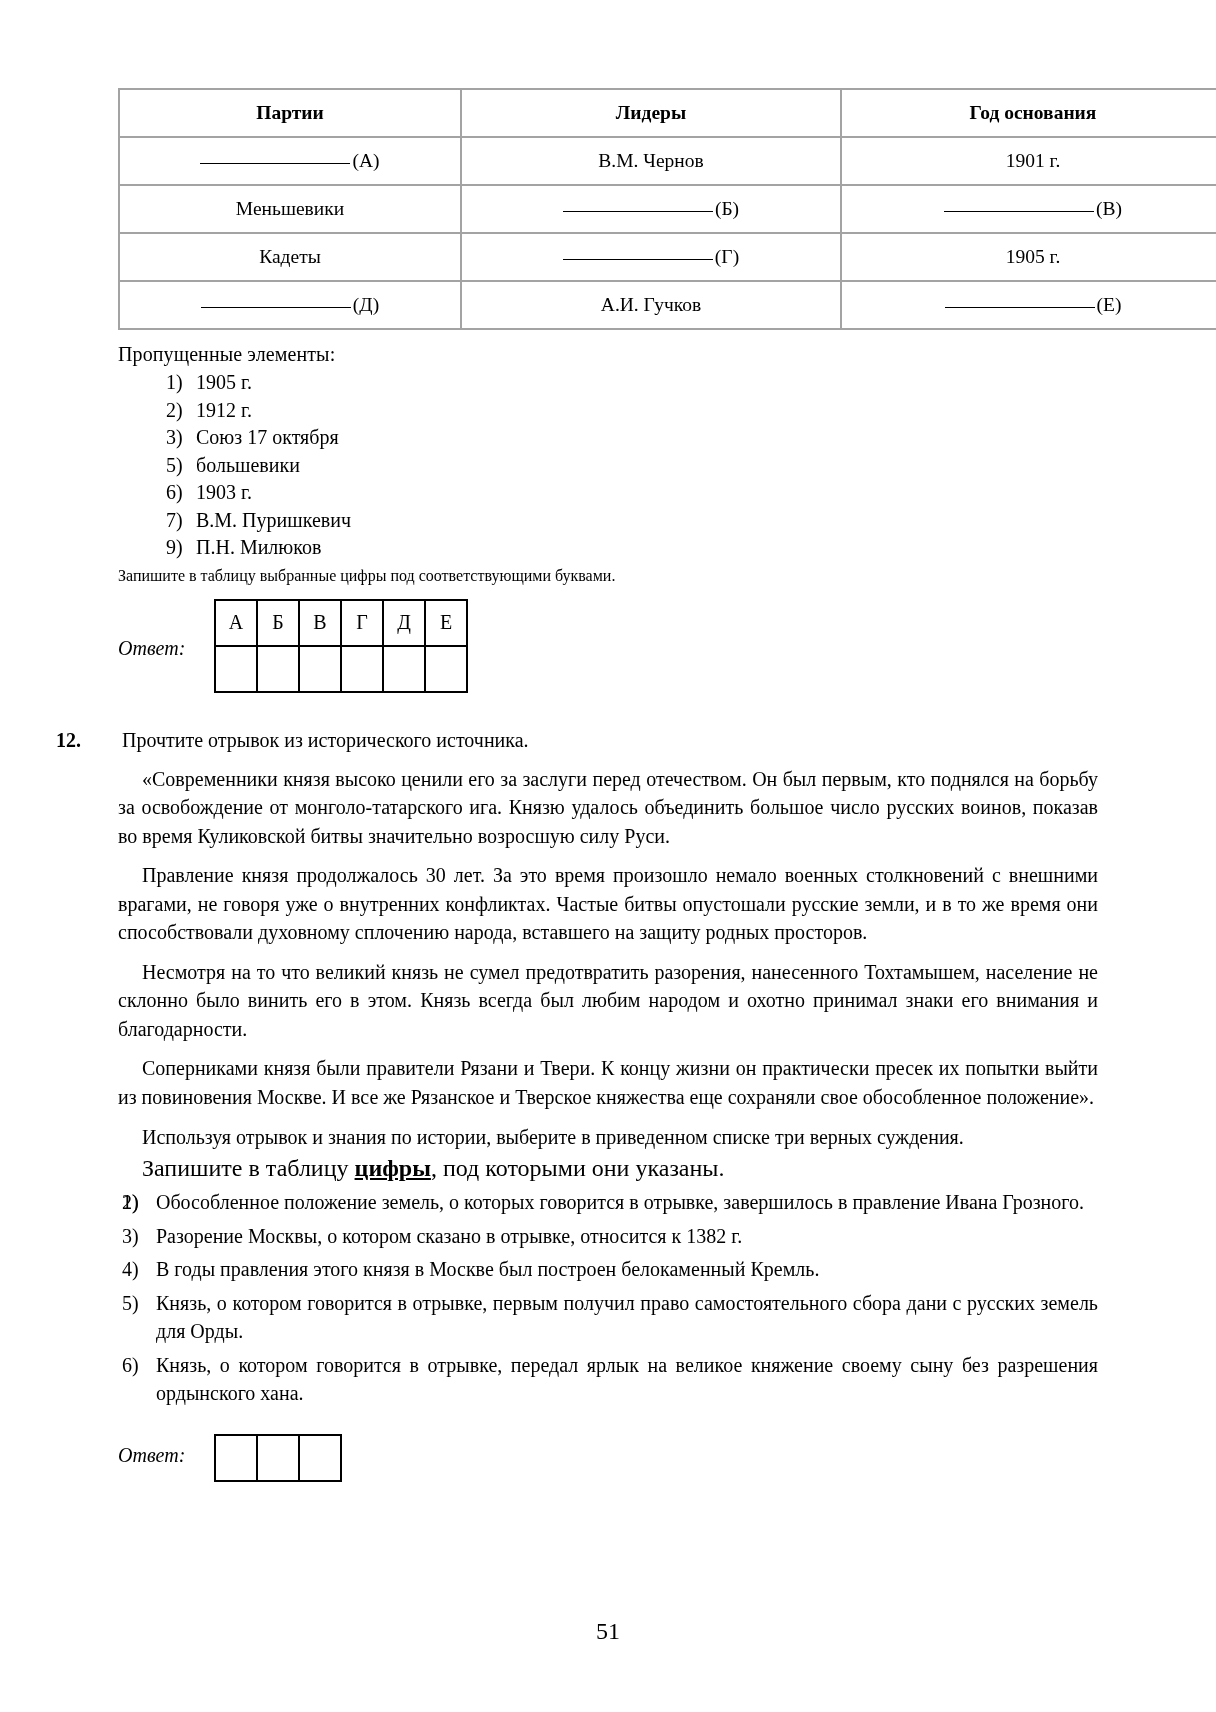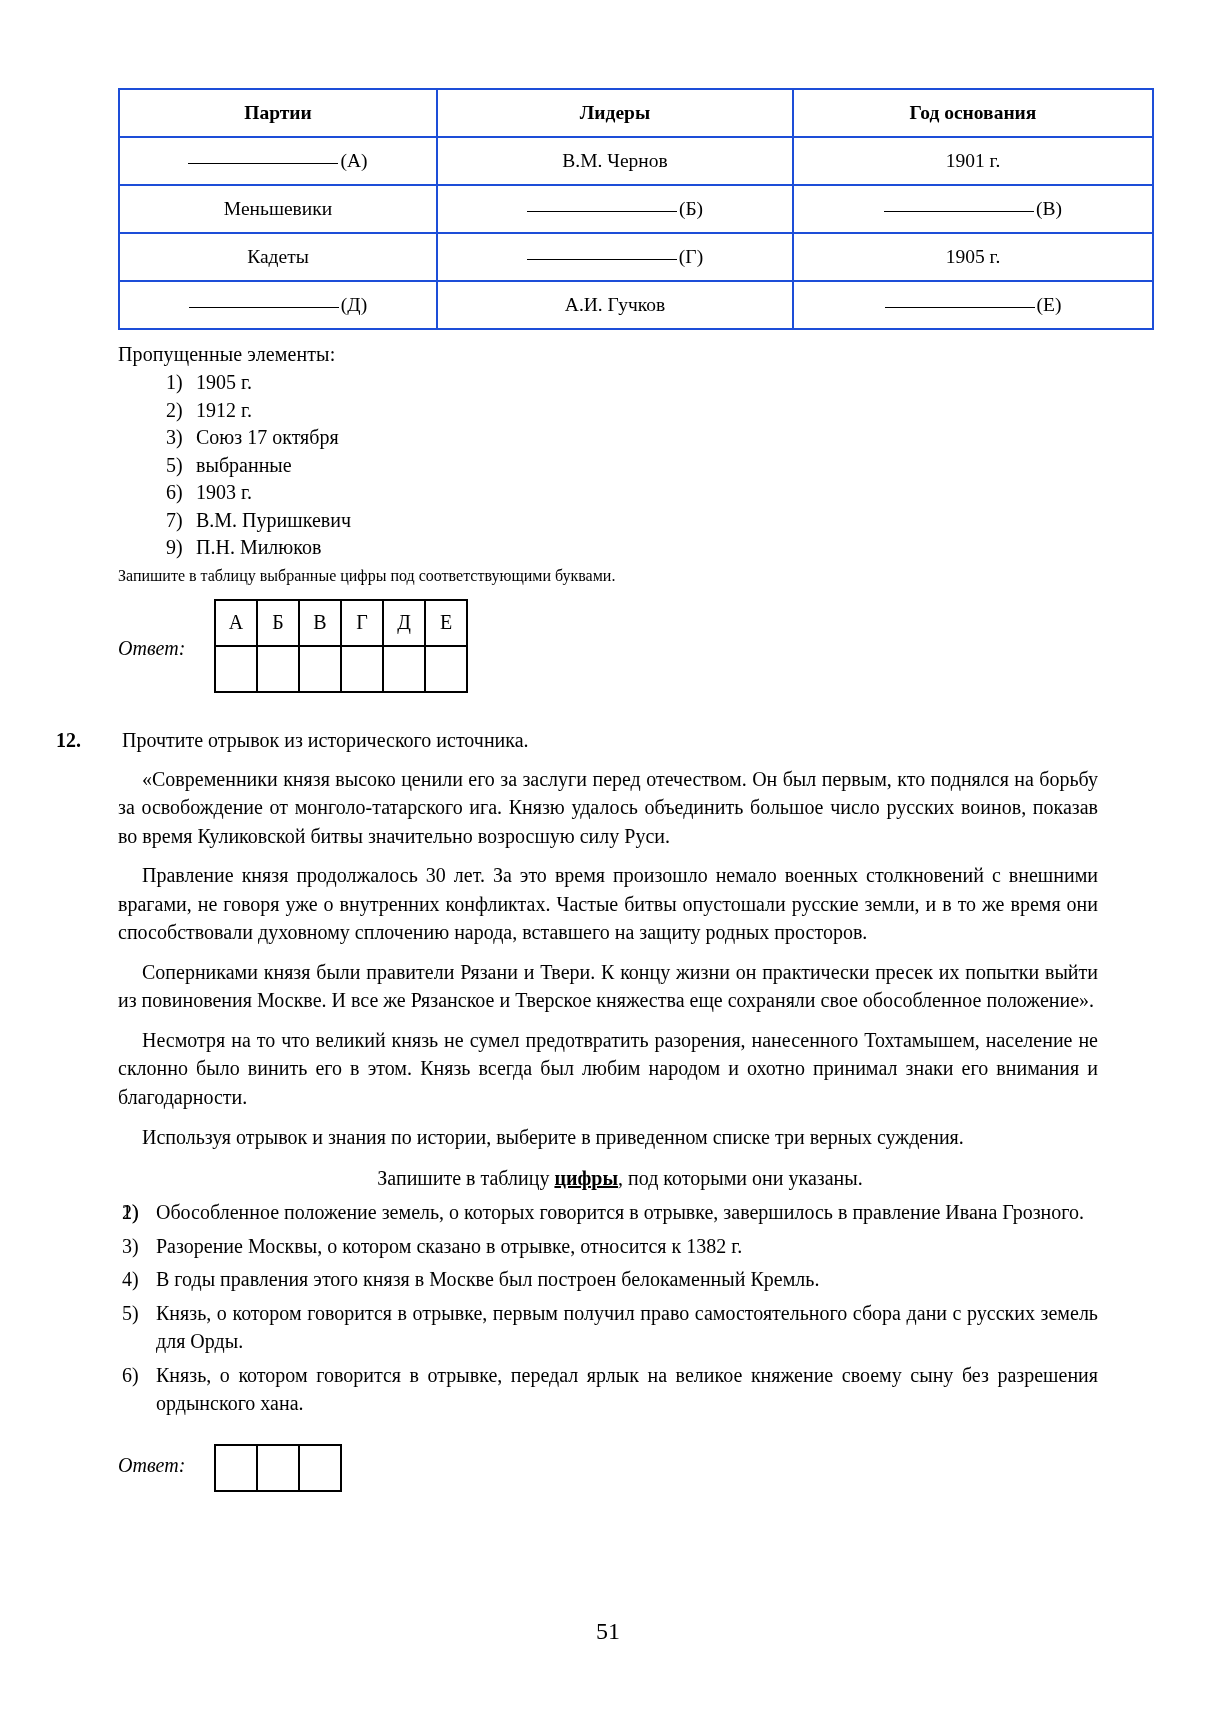--- a/index.html
+++ b/index.html
@@ -29,26 +29,26 @@
     width: 980px;
   }
 
   
   table.match-table {
     border-collapse: collapse;
     width: 980px;
     table-layout: fixed;
   }
   table.match-table td, table.match-table th {
-    border: 2px solid #1d4ed8;
+    border: 2px solid #a3a3a3;
     height: 38px;
     font-size: 19.5px;
     text-align: center;
     vertical-align: middle;
-    padding: 4px 8px;
+    padding: 4px 20px;
     font-family: "Liberation Serif", serif;
   }
   table.match-table th {
     font-weight: bold;
     font-size: 19.5px;
   }
   .col-a { width: 300px; }
   .col-b { width: 338px; }
   .col-c { width: 342px; }
   .cell-right {
@@ -148,25 +148,24 @@
   p.para.first { margin-top: 13px; }
 
   .sub-instr {
     font-size: 20px;
     line-height: 28.5px;
     margin-top: 12px;
     text-align: justify;
     text-indent: 24px;
   }
   .sub-instr2 {
-    font-size: 20px;
+    font-size: 24px;
     line-height: 28.5px;
-    margin-top: 12px;
+    margin-top: 2px;
     text-indent: 24px;
-    text-align: center;
   }
   u.strong-u { text-decoration: underline; font-weight: bold; }
 
   ol.statements {
     margin: 6px 0 0 0;
     padding: 0;
     list-style: none;
   }
   ol.statements li {
     font-size: 20px;
@@ -250,21 +249,21 @@
       </tbody>
     </table>
 
     <div class="missing-head">Пропущенные элементы:</div>
 
     <div class="opts">
       <div class="opts-col left">
         <div class="opt-row"><span class="opt-num">1)</span><span>1905 г.</span></div>
         <div class="opt-row"><span class="opt-num">2)</span><span>1912 г.</span></div>
         <div class="opt-row"><span class="opt-num">3)</span><span>Союз 17 октября</span></div>
-        <div class="opt-row"><span class="opt-num">5)</span><span>выбранные</span></div>
+        <div class="opt-row"><span class="opt-num">5)</span><span>большевики</span></div>
       </div>
       <div class="opts-col right">
         <div class="opt-row"><span class="opt-num">6)</span><span>1903 г.</span></div>
         <div class="opt-row"><span class="opt-num">7)</span><span>В.М. Пуришкевич</span></div>
         <div class="opt-row"><span class="opt-num">9)</span><span>П.Н. Милюков</span></div>
       </div>
     </div>
 
     <div class="instr">Запишите в таблицу выбранные цифры под соответствующими буквами.</div>
 
@@ -291,22 +290,22 @@
       </tbody>
         </table>
     </div>
 
     <div class="q-block">
       <span class="q-num">12.</span>
       <span class="q-title">Прочтите отрывок из исторического источника.</span>
 
       <p class="para first">«Современники князя высоко ценили его за заслуги перед отечеством. Он был первым, кто поднялся на борьбу за освобождение от монголо-татарского ига. Князю удалось объединить большое число русских воинов, показав во время Куликовской битвы значительно возросшую силу Руси.</p>
       <p class="para">Правление князя продолжалось 30 лет. За это время произошло немало военных столкновений с внешними врагами, не говоря уже о внутренних конфликтах. Частые битвы опустошали русские земли, и в то же время они способствовали духовному сплочению народа, вставшего на защиту родных просторов.</p>
+      <p class="para">Несмотря на то что великий князь не сумел предотвратить разорения, нанесенного Тохтамышем, население не склонно было винить его в этом. Князь всегда был любим народом и охотно принимал знаки его внимания и благодарности.</p>
       <p class="para">Соперниками князя были правители Рязани и Твери. К концу жизни он практически пресек их попытки выйти из повиновения Москве. И все же Рязанское и Тверское княжества еще сохраняли свое обособленное положение».</p>
-      <p class="para">Несмотря на то что великий князь не сумел предотвратить разорения, нанесенного Тохтамышем, население не склонно было винить его в этом. Князь всегда был любим народом и охотно принимал знаки его внимания и благодарности.</p>
 
       <div class="sub-instr">Используя отрывок и знания по истории, выберите в приведенном списке три верных суждения.</div>
       <div class="sub-instr2"><span>Запишите в таблицу </span><u class="strong-u">цифры</u><span>, под которыми они указаны.</span></div>
 
       <ol class="statements">
         <li><span class="sn">1)</span></li>
         <li><span class="sn">2)</span><span>Обособленное положение земель, о которых говорится в отрывке, завершилось в правление Ивана Грозного.</span></li>
         <li><span class="sn">3)</span><span>Разорение Москвы, о котором сказано в отрывке, относится к 1382 г.</span></li>
         <li><span class="sn">4)</span><span>В годы правления этого князя в Москве был построен белокаменный Кремль.</span></li>
         <li><span class="sn">5)</span><span>Князь, о котором говорится в отрывке, первым получил право самостоятельного сбора дани с русских земель для Орды.</span></li>

